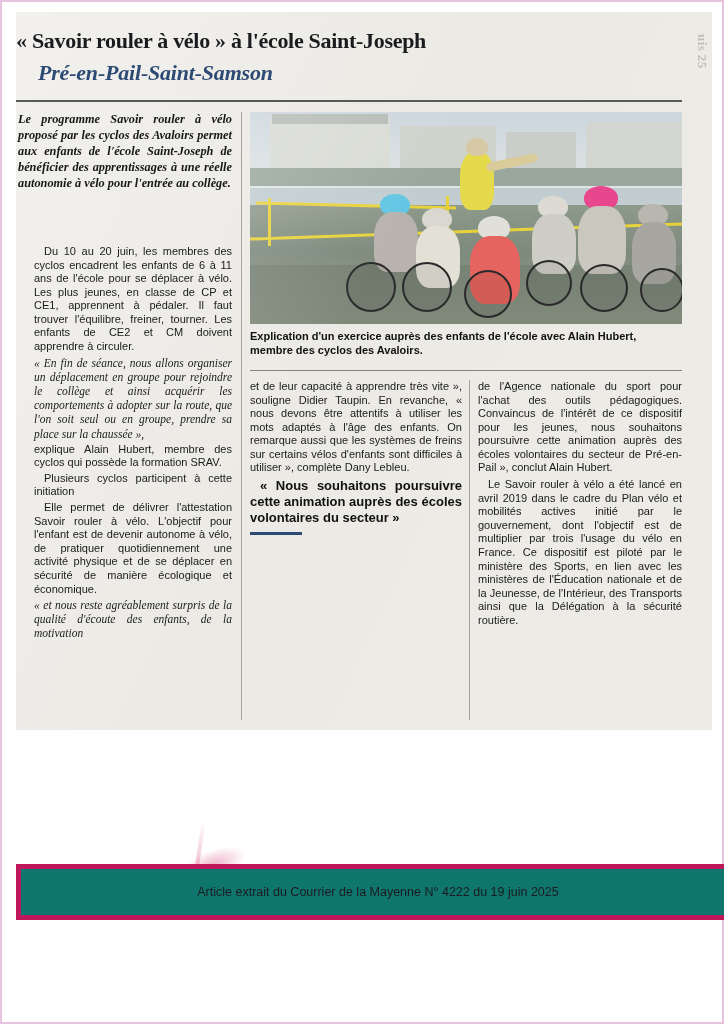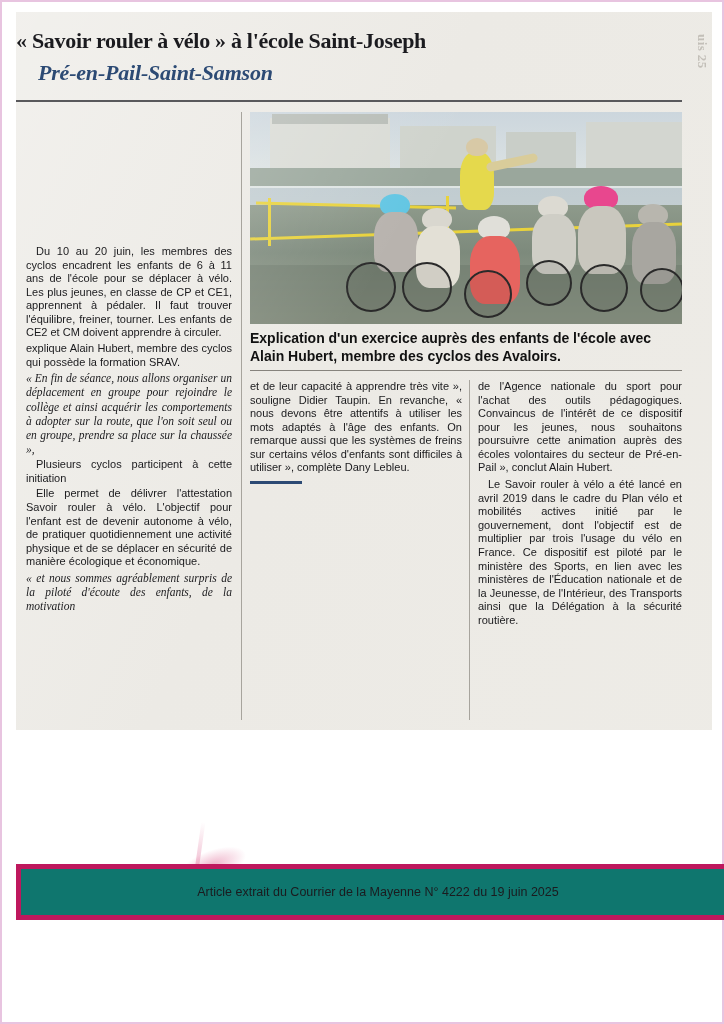--- a/index.html
+++ b/index.html
@@ -111,21 +111,21 @@
     position: absolute;
     left: 16px;
     top: 243px;
     width: 214px;
     font-family: "Liberation Sans", sans-serif;
     font-size: 11px;
     line-height: 1.235;
     color: #1a1a1d;
     text-align: justify;
   }
-  .col1-body p { margin: 0 0 2px 8px; text-indent: 10px; }
+  .col1-body p { margin: 0 0 2px 16px; text-indent: 10px; }
   .col1-body p.noind { text-indent: 0; }
   .ital { font-style: italic; font-family: "Liberation Serif", serif; font-size: 11.5px; }
 
   .subhead {
     font-family: "Liberation Sans", sans-serif;
     font-weight: bold;
     font-size: 11.5px;
     color: #111;
     margin: 6px 0 2px 0;
     text-indent: 0;
@@ -163,21 +163,21 @@
     background:linear-gradient(120deg, rgba(255,255,255,.18), rgba(255,255,255,0) 40%);
   }
 
   .caption {
     position: absolute;
     left: 248px;
     top: 328px;
     width: 432px;
     font-family: "Liberation Sans", sans-serif;
     font-weight: bold;
-    font-size: 14px;
+    font-size: 11px;
     line-height: 1.25;
     color: #111;
   }
   .rule-mid {
     position: absolute;
     left: 248px;
     top: 368px;
     width: 432px;
     height: 1px;
     background: #86837d;
@@ -274,28 +274,29 @@
     <div class="edge-text">uis 25</div>
   </div>
 
   <h1 class="headline">« Savoir rouler à vélo » à l'école Saint-Joseph</h1>
   <div class="kicker">Pré-en-Pail-Saint-Samson</div>
   <div class="rule-top"></div>
 
   <div class="vrule" style="left:239px; top:110px; height:608px;"></div>
   <div class="vrule" style="left:467px; top:378px; height:340px;"></div>
 
+  <div class="lede">Le programme Savoir rouler à vélo proposé par les cyclos des Avaloirs permet aux enfants de l'école Saint-Joseph de bénéficier des apprentissages à une réelle autonomie à vélo pour l'entrée au collège.</div>
 
   <div class="col1-body">
     <p>Du 10 au 20 juin, les membres des cyclos encadrent les enfants de 6 à 11 ans de l'école pour se déplacer à vélo. Les plus jeunes, en classe de CP et CE1, apprennent à pédaler. Il faut trouver l'équilibre, freiner, tourner. Les enfants de CE2 et CM doivent apprendre à circuler.</p>
+    <p class="noind ital">« En fin de séance, nous allons organiser un déplacement en groupe pour rejoindre le collège et ainsi acquérir les comportements à adopter sur la route, que l'on soit seul ou en groupe, prendre sa place sur la chaussée »,</p>
     <p class="noind">explique Alain Hubert, membre des cyclos qui possède la formation SRAV.</p>
-    <p class="noind ital">« En fin de séance, nous allons organiser un déplacement en groupe pour rejoindre le collège et ainsi acquérir les comportements à adopter sur la route, que l'on soit seul ou en groupe, prendre sa place sur la chaussée »,</p>
     <p>Plusieurs cyclos participent à cette initiation</p>
     <p>Elle permet de délivrer l'attestation Savoir rouler à vélo. L'objectif pour l'enfant est de devenir autonome à vélo, de pratiquer quotidiennement une activité physique et de se déplacer en sécurité de manière écologique et économique.</p>
-    <p class="noind ital">« et nous sommes agréablement surpris de la piloté d'écoute des enfants, de la motivation</p>
+    <p class="noind ital">« et nous reste agréablement surpris de la qualité d'écoute des enfants, de la motivation</p>
   </div>
 
   <div class="photo">
     <div class="sky"></div>
     <div class="bld" style="left:20px; top:6px; width:120px; height:58px; background:#d9dbd5;"></div>
     <div class="bld" style="left:22px; top:2px; width:116px; height:10px; background:#b7bcb6;"></div>
     <div class="bld" style="left:150px; top:14px; width:96px; height:50px; background:#cfd3cc;"></div>
     <div class="bld" style="left:256px; top:20px; width:70px; height:44px; background:#c9cec8;"></div>
     <div class="bld" style="left:336px; top:10px; width:96px; height:56px; background:#d3d6d0;"></div>
     <div class="bld" style="left:0px; top:56px; width:432px; height:18px; background:#9aa79c;"></div>
@@ -335,20 +336,21 @@
     <div class="wheel" style="left:276px; top:148px; width:42px; height:42px;"></div>
     <div class="wheel" style="left:330px; top:152px; width:44px; height:44px;"></div>
     <div class="wheel" style="left:390px; top:156px; width:40px; height:40px;"></div>
   </div>
 
   <div class="caption">Explication d'un exercice auprès des enfants de l'école avec Alain Hubert, membre des cyclos des Avaloirs.</div>
   <div class="rule-mid"></div>
 
   <div class="col2">
     <p class="noind">et de leur capacité à apprendre très vite », souligne Didier Taupin. En revanche, « nous devons être attentifs à utiliser les mots adaptés à l'âge des enfants. On remarque aussi que les systèmes de freins sur certains vélos d'enfants sont difficiles à utiliser », complète Dany Lebleu.</p>
+    <p class="pullquote">« Nous souhaitons poursuivre cette animation auprès des écoles volontaires du secteur »</p>
     <div class="pullrule"></div>
   </div>
 
   <div class="col3">
     <p class="noind">de l'Agence nationale du sport pour l'achat des outils pédagogiques. Convaincus de l'intérêt de ce dispositif pour les jeunes, nous souhaitons poursuivre cette animation auprès des écoles volontaires du secteur de Pré-en-Pail », conclut Alain Hubert.</p>
     <p>Le Savoir rouler à vélo a été lancé en avril 2019 dans le cadre du Plan vélo et mobilités actives initié par le gouvernement, dont l'objectif est de multiplier par trois l'usage du vélo en France. Ce dispositif est piloté par le ministère des Sports, en lien avec les ministères de l'Éducation nationale et de la Jeunesse, de l'Intérieur, des Transports ainsi que la Délégation à la sécurité routière.</p>
   </div>
 
   <div class="smudge"></div>
   <div class="smudge2"></div>

